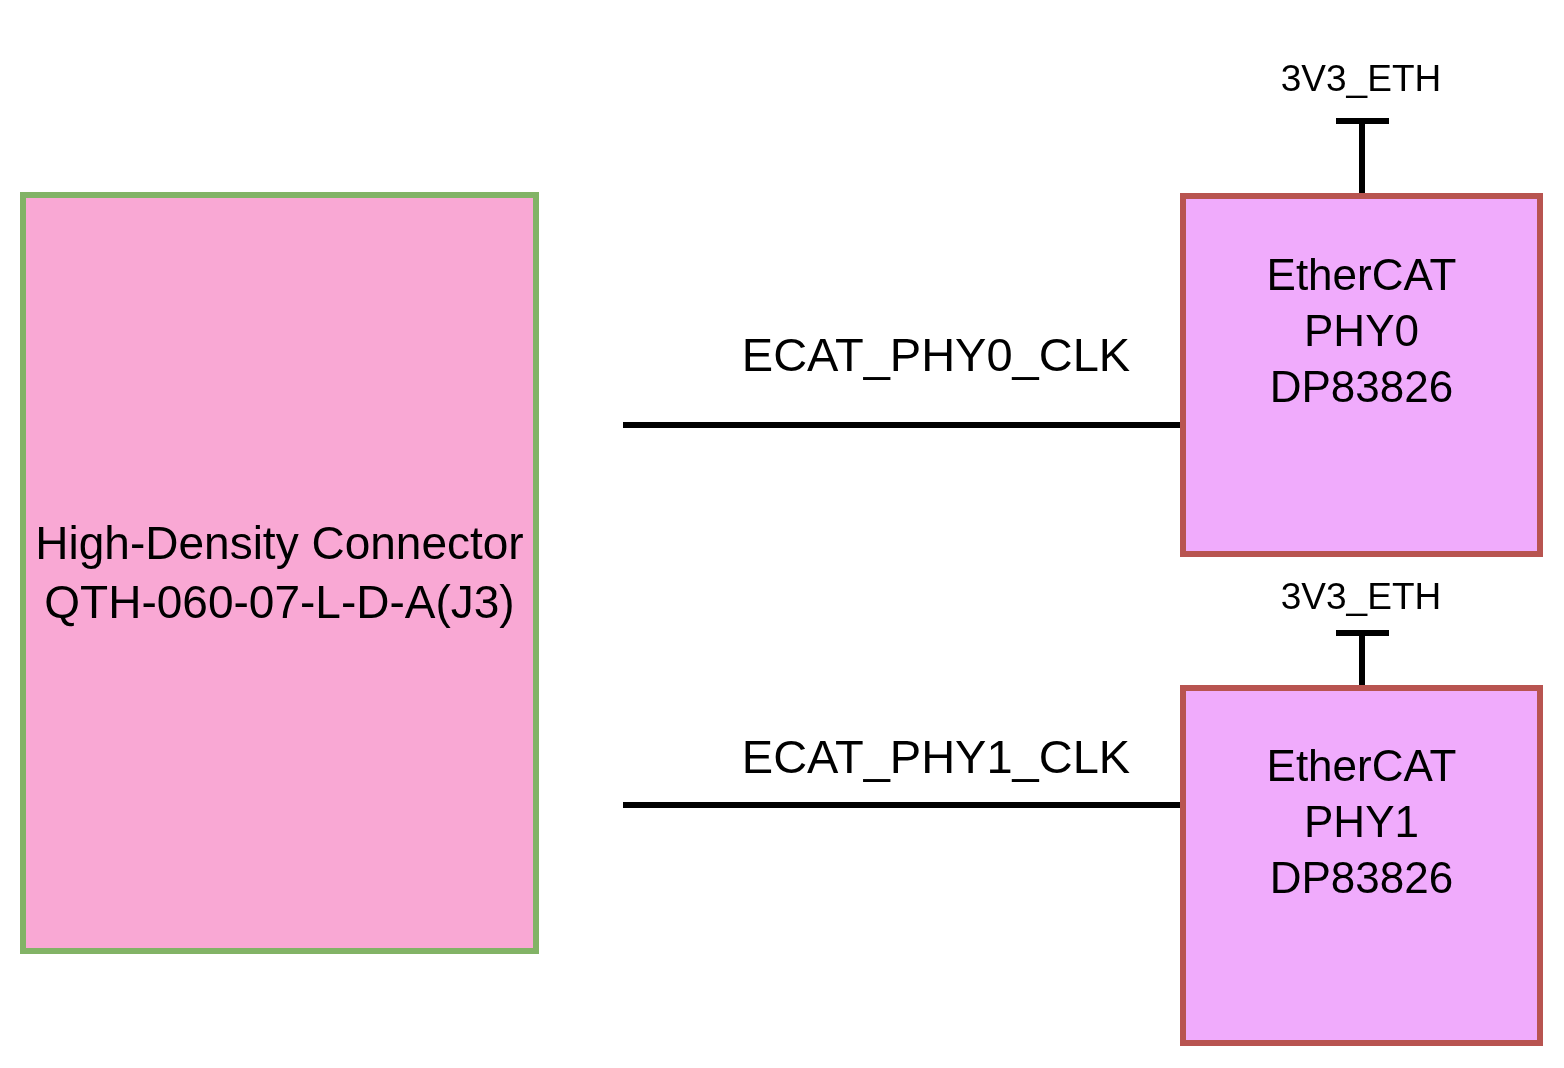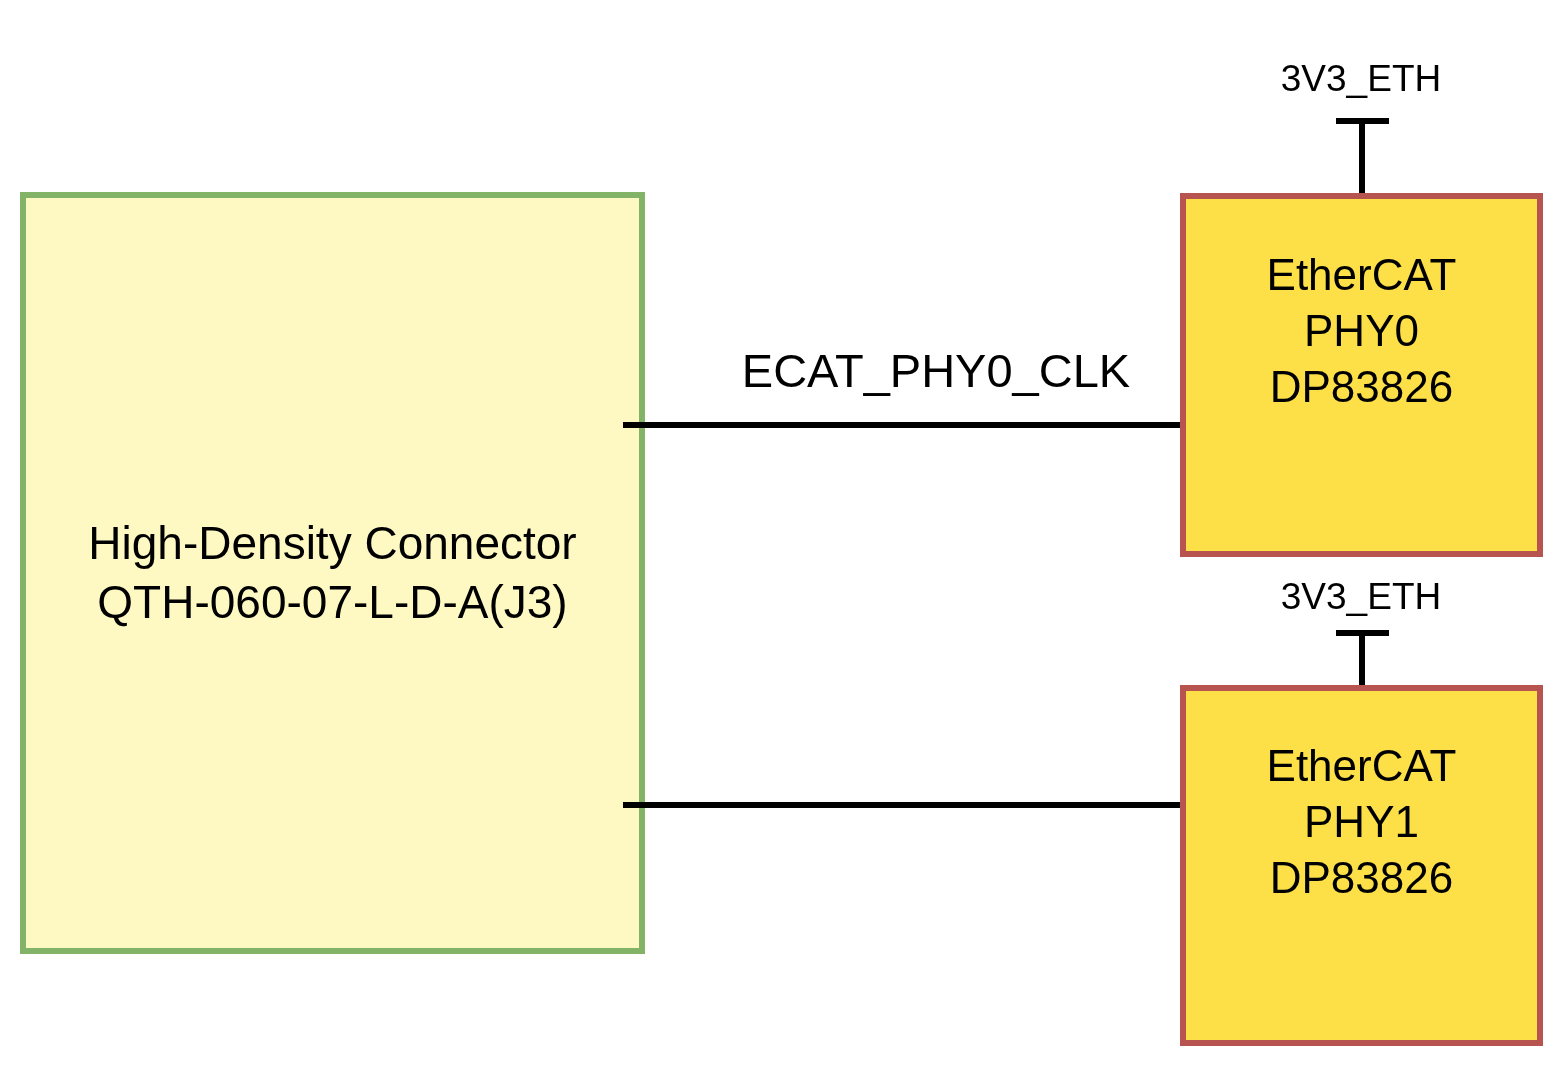--- a/index.html
+++ b/index.html
@@ -23,31 +23,31 @@
     box-sizing: border-box;
     display: flex;
     flex-direction: column;
     align-items: center;
     justify-content: center;
     text-align: center;
   }
   .block-connector {
     left: 20px;
     top: 192px;
-    width: 625px;
+    width: 519px;
     height: 762px;
-    background: #fef9c3;
+    background: #f9a8d4;
     border: 6px solid #82b366;
     font-size: 46px;
     line-height: 59px;
   }
   .block-phy {
     left: 1180px;
     width: 363px;
-    background: #fde047;
+    background: #f0abfc;
     border: 6px solid #b85450;
     font-size: 44px;
     line-height: 56px;
     padding-bottom: 88px;
   }
   .block-phy0 { top: 193px; height: 364px; }
   .block-phy1 { top: 685px; height: 361px; }
 
   
   .wire {
@@ -60,21 +60,21 @@
   .wire-net1 { left: 623px; top: 802px; width: 557px; }
 
   
   .net-label {
     position: absolute;
     transform: translateX(-50%);
     font-size: 47px;
     line-height: 1;
     white-space: nowrap;
   }
-  .net-label-0 { left: 936px; top: 331px; margin-top: 16px; }
+  .net-label-0 { left: 936px; top: 331px; }
   .net-label-1 { left: 936px; top: 733px; }
 
   
   .power-label {
     position: absolute;
     transform: translateX(-50%);
     font-size: 37px;
     line-height: 1;
     white-space: nowrap;
   }
@@ -92,20 +92,21 @@
 
   <div class="block block-connector">
     <div>High-Density Connector</div>
     <div>QTH-060-07-L-D-A(J3)</div>
   </div>
 
   <div class="wire wire-h wire-net0"></div>
   <div class="wire wire-h wire-net1"></div>
 
   <div class="net-label net-label-0">ECAT_PHY0_CLK</div>
+  <div class="net-label net-label-1">ECAT_PHY1_CLK</div>
 
   <div class="power-label power-label-0">3V3_ETH</div>
   <div class="wire power-bar-0"></div>
   <div class="wire wire-v power-stub-0"></div>
 
   <div class="block block-phy block-phy0">
     <div>EtherCAT</div>
     <div>PHY0</div>
     <div>DP83826</div>
   </div>

